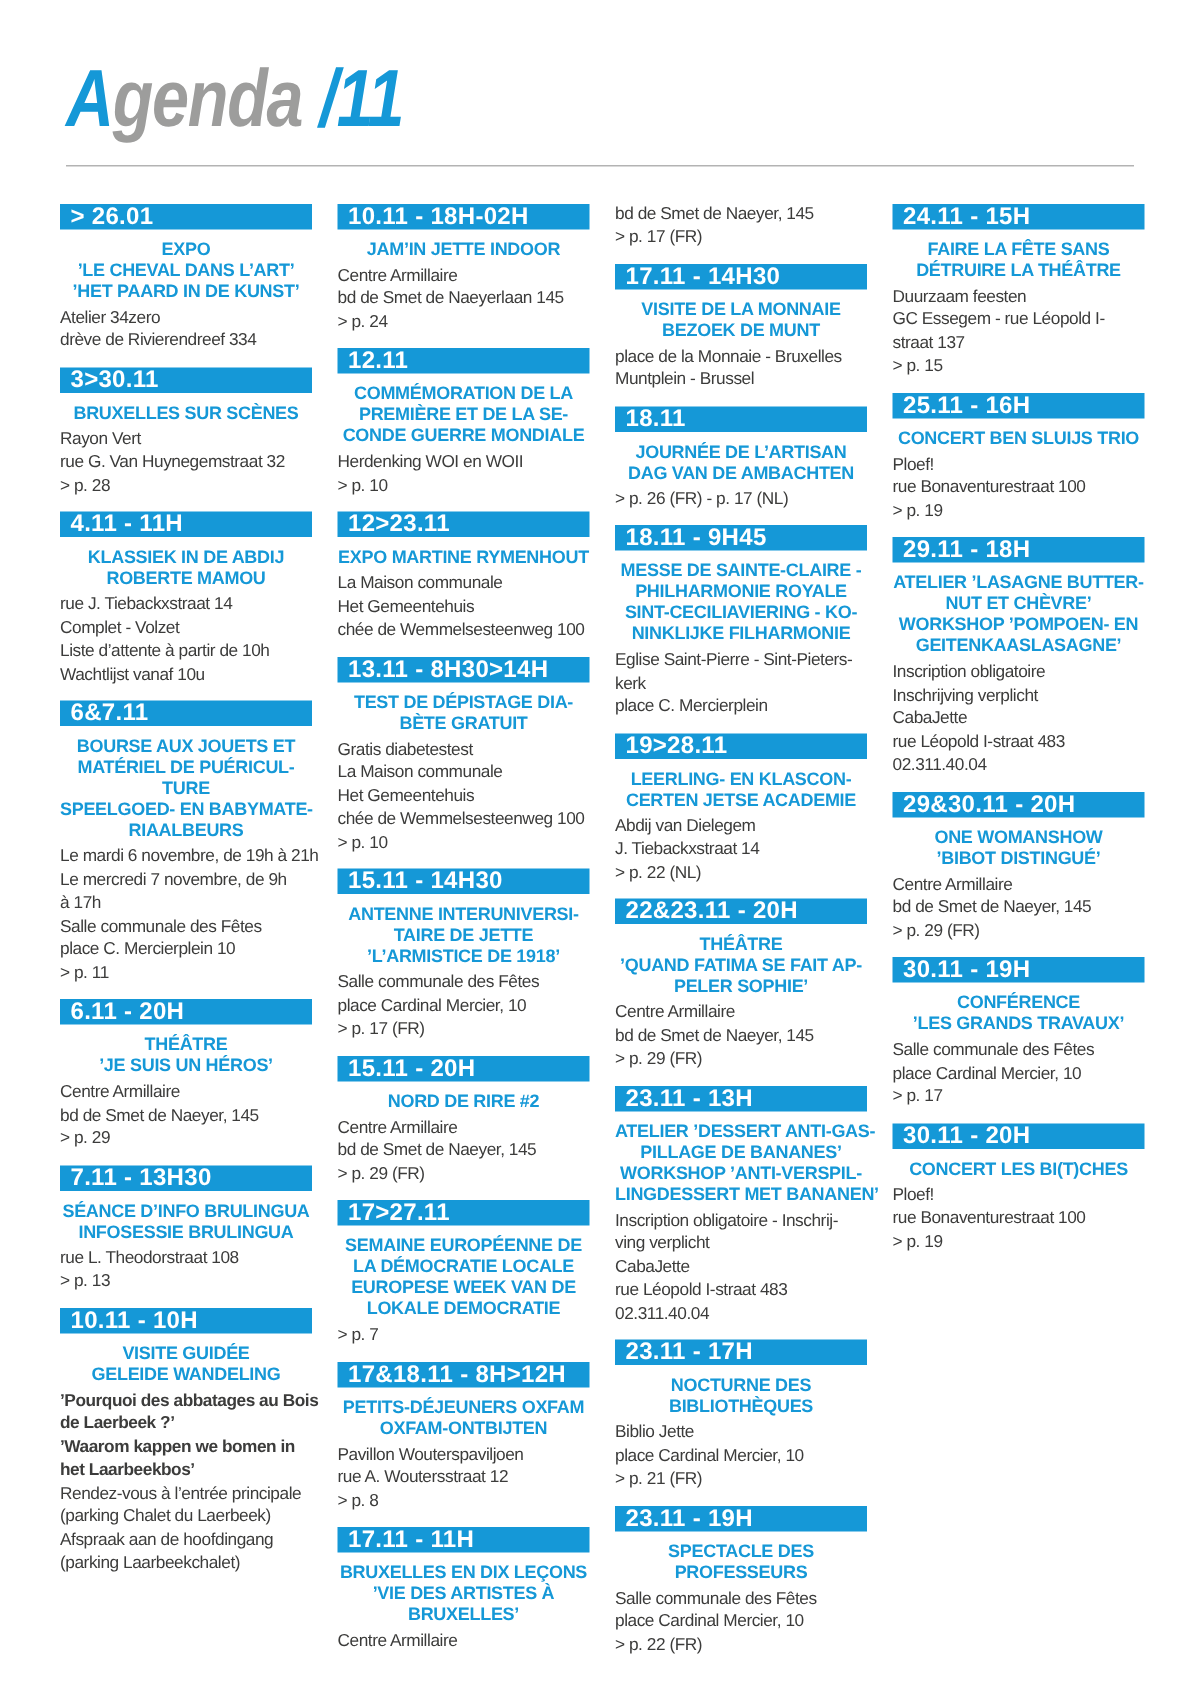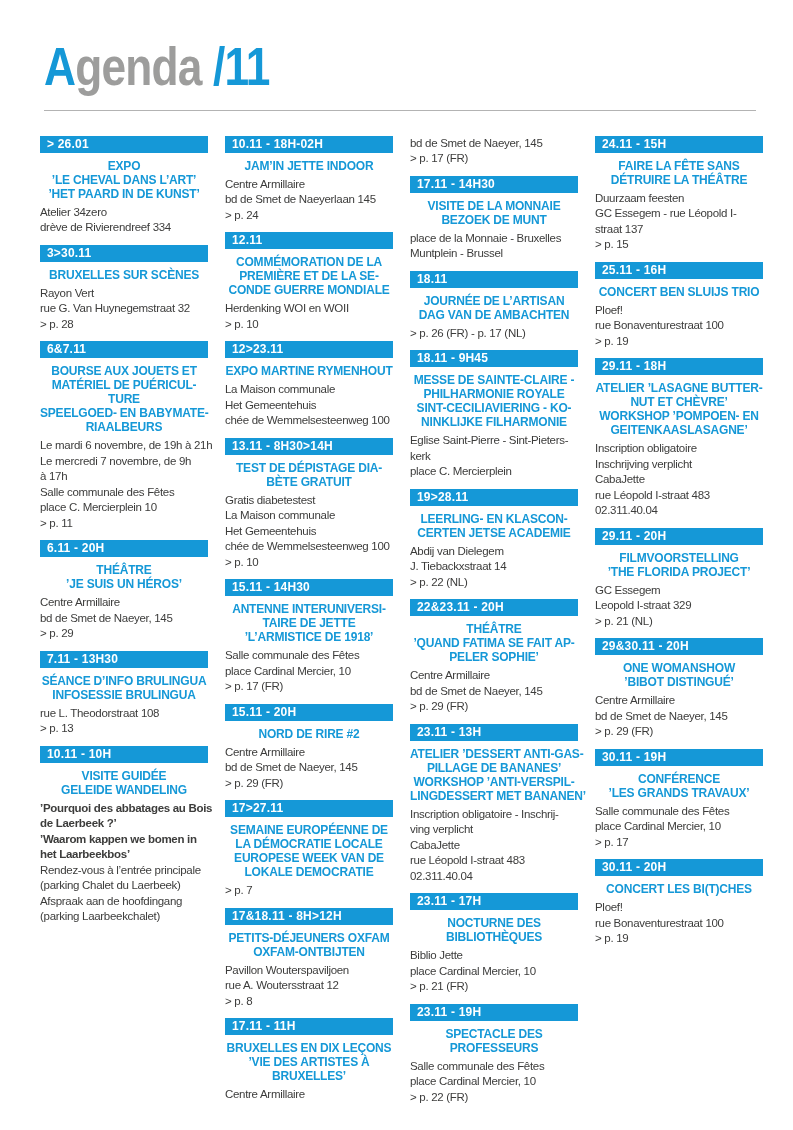--- a/index.html
+++ b/index.html
@@ -10,41 +10,41 @@
     --paper:#ffffff;
   }
   *{margin:0;padding:0;box-sizing:border-box;}
   html,body{background:#fff;}
   body{
     width:793px;height:1130px;
     font-family:"Liberation Sans","DejaVu Sans",sans-serif;
     overflow:hidden;
   }
   .page{width:793px;height:1130px;background:var(--paper);position:relative;}
-  .page-header{padding:38px 16px 0 44px;}
+  .page-header{padding:38px 16px 0 44px;font-style:italic;}
   .page-title{
     font-size:54px;
     font-weight:bold;
     letter-spacing:-1px;
     white-space:nowrap;
     transform:scaleX(0.82);
     transform-origin:0 50%;
     line-height:1.05;
   }
   .page-title .t-blue{color:var(--blue);}
   .page-title .t-gray{color:var(--gray);}
   .header-rule{margin-top:15px;height:1px;width:712px;background:var(--divider);}
   .columns{display:flex;gap:17px;margin:25px 0 0 40px;align-items:flex-start;}
   .col{flex:0 0 168px;width:168px;}
   .block{margin-bottom:9px;}
   .date-bar{
     background:var(--blue);
     color:#fff;
     font-weight:bold;
-    font-size:12px;
+    font-size:16px;
     height:17px;
     line-height:17px;
     padding-left:7px;
     letter-spacing:0.2px;
     white-space:nowrap;
     margin-bottom:6px;
   }
   .title{margin-bottom:4px;text-align:center;}
   .title-line{
     color:var(--blue);
@@ -86,20 +86,31 @@
         <section class="block">
           <div class="date-bar">3&gt;30.11</div>
           <h2 class="title">
             <div class="title-line">BRUXELLES SUR SCÈNES</div>
           </h2>
           <div class="body-line">Rayon Vert</div>
           <div class="body-line">rue G. Van Huynegemstraat 32</div>
           <div class="body-line">&gt; p. 28</div>
         </section>
         <section class="block">
+          <div class="date-bar">4.11 - 11H</div>
+          <h2 class="title">
+            <div class="title-line">KLASSIEK IN DE ABDIJ</div>
+            <div class="title-line">ROBERTE MAMOU</div>
+          </h2>
+          <div class="body-line">rue J. Tiebackxstraat 14</div>
+          <div class="body-line">Complet - Volzet</div>
+          <div class="body-line">Liste d’attente à partir de 10h</div>
+          <div class="body-line">Wachtlijst vanaf 10u</div>
+        </section>
+        <section class="block">
           <div class="date-bar">6&amp;7.11</div>
           <h2 class="title">
             <div class="title-line">BOURSE AUX JOUETS ET</div>
             <div class="title-line">MATÉRIEL DE PUÉRICUL-</div>
             <div class="title-line">TURE</div>
             <div class="title-line">SPEELGOED- EN BABYMATE-</div>
             <div class="title-line">RIAALBEURS</div>
           </h2>
           <div class="body-line">Le mardi 6 novembre, de 19h à 21h</div>
           <div class="body-line">Le mercredi 7 novembre, de 9h</div>
@@ -353,30 +364,20 @@
             <div class="title-line">WORKSHOP ’POMPOEN- EN</div>
             <div class="title-line">GEITENKAASLASAGNE’</div>
           </h2>
           <div class="body-line">Inscription obligatoire</div>
           <div class="body-line">Inschrijving verplicht</div>
           <div class="body-line">CabaJette</div>
           <div class="body-line">rue Léopold I-straat 483</div>
           <div class="body-line">02.311.40.04</div>
         </section>
         <section class="block">
-          <div class="date-bar">29.11 - 20H</div>
-          <h2 class="title">
-            <div class="title-line">FILMVOORSTELLING</div>
-            <div class="title-line">’THE FLORIDA PROJECT’</div>
-          </h2>
-          <div class="body-line">GC Essegem</div>
-          <div class="body-line">Leopold I-straat 329</div>
-          <div class="body-line">&gt; p. 21 (NL)</div>
-        </section>
-        <section class="block">
           <div class="date-bar">29&amp;30.11 - 20H</div>
           <h2 class="title">
             <div class="title-line">ONE WOMANSHOW</div>
             <div class="title-line">’BIBOT DISTINGUÉ’</div>
           </h2>
           <div class="body-line">Centre Armillaire</div>
           <div class="body-line">bd de Smet de Naeyer, 145</div>
           <div class="body-line">&gt; p. 29 (FR)</div>
         </section>
         <section class="block">

